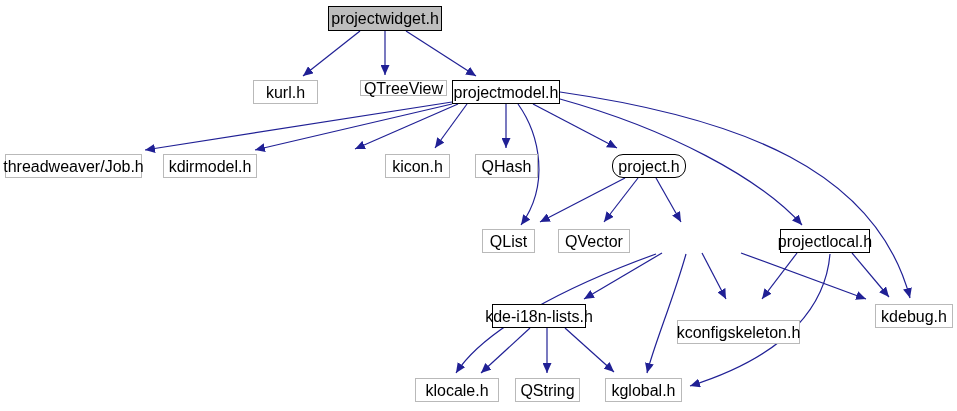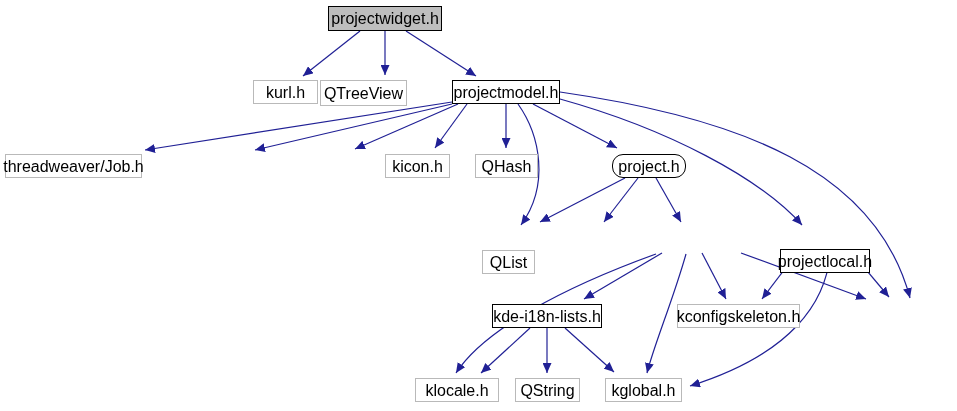--- a/index.html
+++ b/index.html
@@ -55,26 +55,29 @@
       <path d="M741,253 L866,299" fill="none" stroke="#202095" stroke-width="1.2" marker-end="url(#arrowhead)"></path>
       <path d="M797,253 L762,299" fill="none" stroke="#202095" stroke-width="1.2" marker-end="url(#arrowhead)"></path>
       <path d="M830,254 C826,302 792,354 690,386" fill="none" stroke="#202095" stroke-width="1.2" marker-end="url(#arrowhead)"></path>
       <path d="M852,253 L889,297" fill="none" stroke="#202095" stroke-width="1.2" marker-end="url(#arrowhead)"></path>
       <path d="M530,328 L481,373" fill="none" stroke="#202095" stroke-width="1.2" marker-end="url(#arrowhead)"></path>
       <path d="M547,328 L547,373" fill="none" stroke="#202095" stroke-width="1.2" marker-end="url(#arrowhead)"></path>
       <path d="M565,328 L614,372" fill="none" stroke="#202095" stroke-width="1.2" marker-end="url(#arrowhead)"></path>
     </svg>
     <div class="node current" style="left: 328px; top: 6px; width: 114px; height: 25px;">projectwidget.h</div>
     <div class="node external" style="left: 253px; top: 80px; width: 65px; height: 24px;">kurl.h</div>
-    <div class="node external" style="left: 320px; top: 80px; width: 87px; height: 26px;">QTreeView</div>
+    <div class="node external" style="left: 360px; top: 80px; width: 87px; height: 16px;">QTreeView</div>
     <div class="node documented" style="left: 452px; top: 80px; width: 108px; height: 24px;">projectmodel.h</div>
     <div class="node external" style="left: 5px; top: 154px; width: 137px; height: 24px;">threadweaver/Job.h</div>
+    <div class="node external" style="left: 163px; top: 154px; width: 94px; height: 24px;">kdirmodel.h</div>
     <div class="node external" style="left: 385px; top: 154px; width: 65px; height: 24px;">kicon.h</div>
     <div class="node external" style="left: 475px; top: 154px; width: 63px; height: 24px;">QHash</div>
     <div class="node documented" style="left: 612px; top: 154px; width: 74px; height: 24px; border-radius: 11px;">project.h</div>
-    <div class="node external" style="left: 482px; top: 229px; width: 53px; height: 24px; margin-top: 21px;">QList</div>
-    <div class="node documented" style="left: 780px; top: 229px; width: 90px; height: 24px; margin-top: 20px;">projectlocal.h</div>
-    <div class="node documented" style="left: 492px; top: 304px; width: 110px; height: 24px;">kde-i18n-lists.h</div>
-    <div class="node external" style="left: 677px; top: 304px; width: 123px; height: 24px;">kconfigskeleton.h</div>
+    <div class="node external" style="left: 482px; top: 229px; width: 53px; height: 24px;">QList</div>
+    <div class="node external" style="left: 558px; top: 229px; width: 72px; height: 24px;">QVector</div>
+    <div class="node documented" style="left: 780px; top: 229px; width: 90px; height: 24px;">projectlocal.h</div>
+    <div class="node documented" style="left: 492px; top: 304px; width: 94px; height: 24px;">kde-i18n-lists.h</div>
+    <div class="node external" style="left: 677px; top: 320px; width: 123px; height: 24px;">kconfigskeleton.h</div>
+    <div class="node external" style="left: 875px; top: 304px; width: 78px; height: 24px;">kdebug.h</div>
     <div class="node external" style="left: 415px; top: 378px; width: 84px; height: 24px;">klocale.h</div>
     <div class="node external" style="left: 515px; top: 378px; width: 65px; height: 24px;">QString</div>
     <div class="node external" style="left: 605px; top: 378px; width: 77px; height: 24px;">kglobal.h</div>
   </div>
 
 </body></html>

